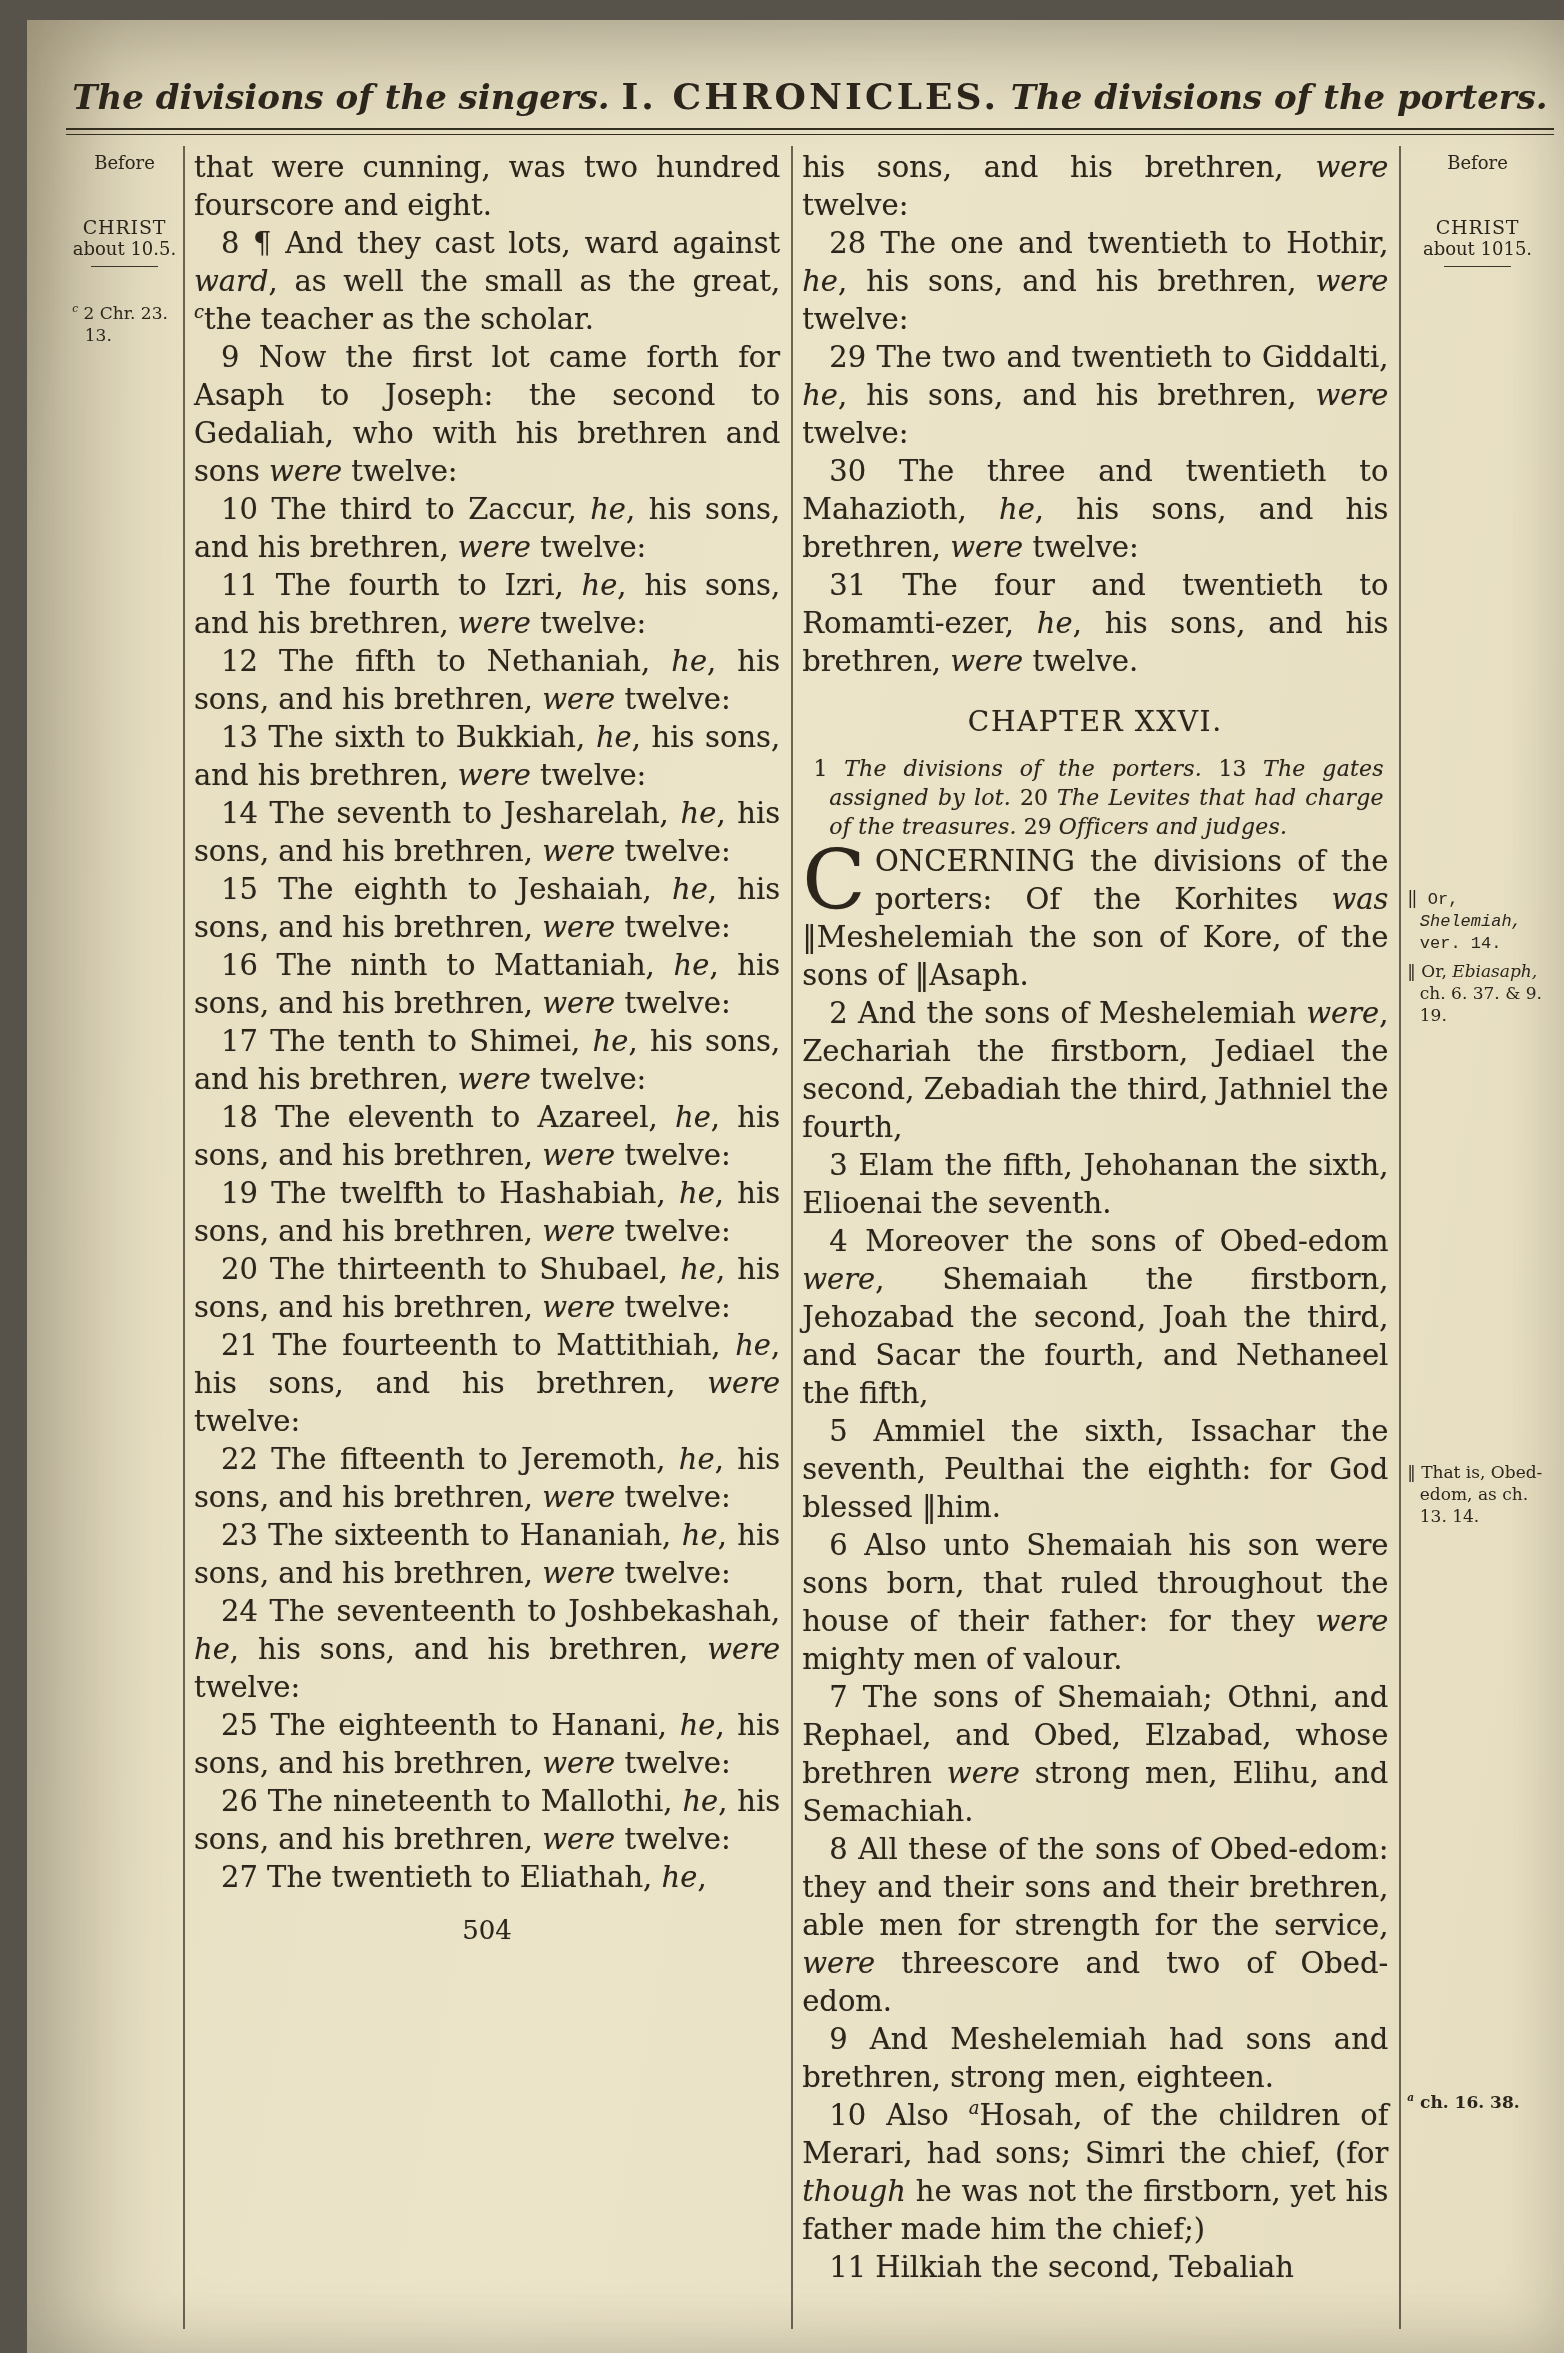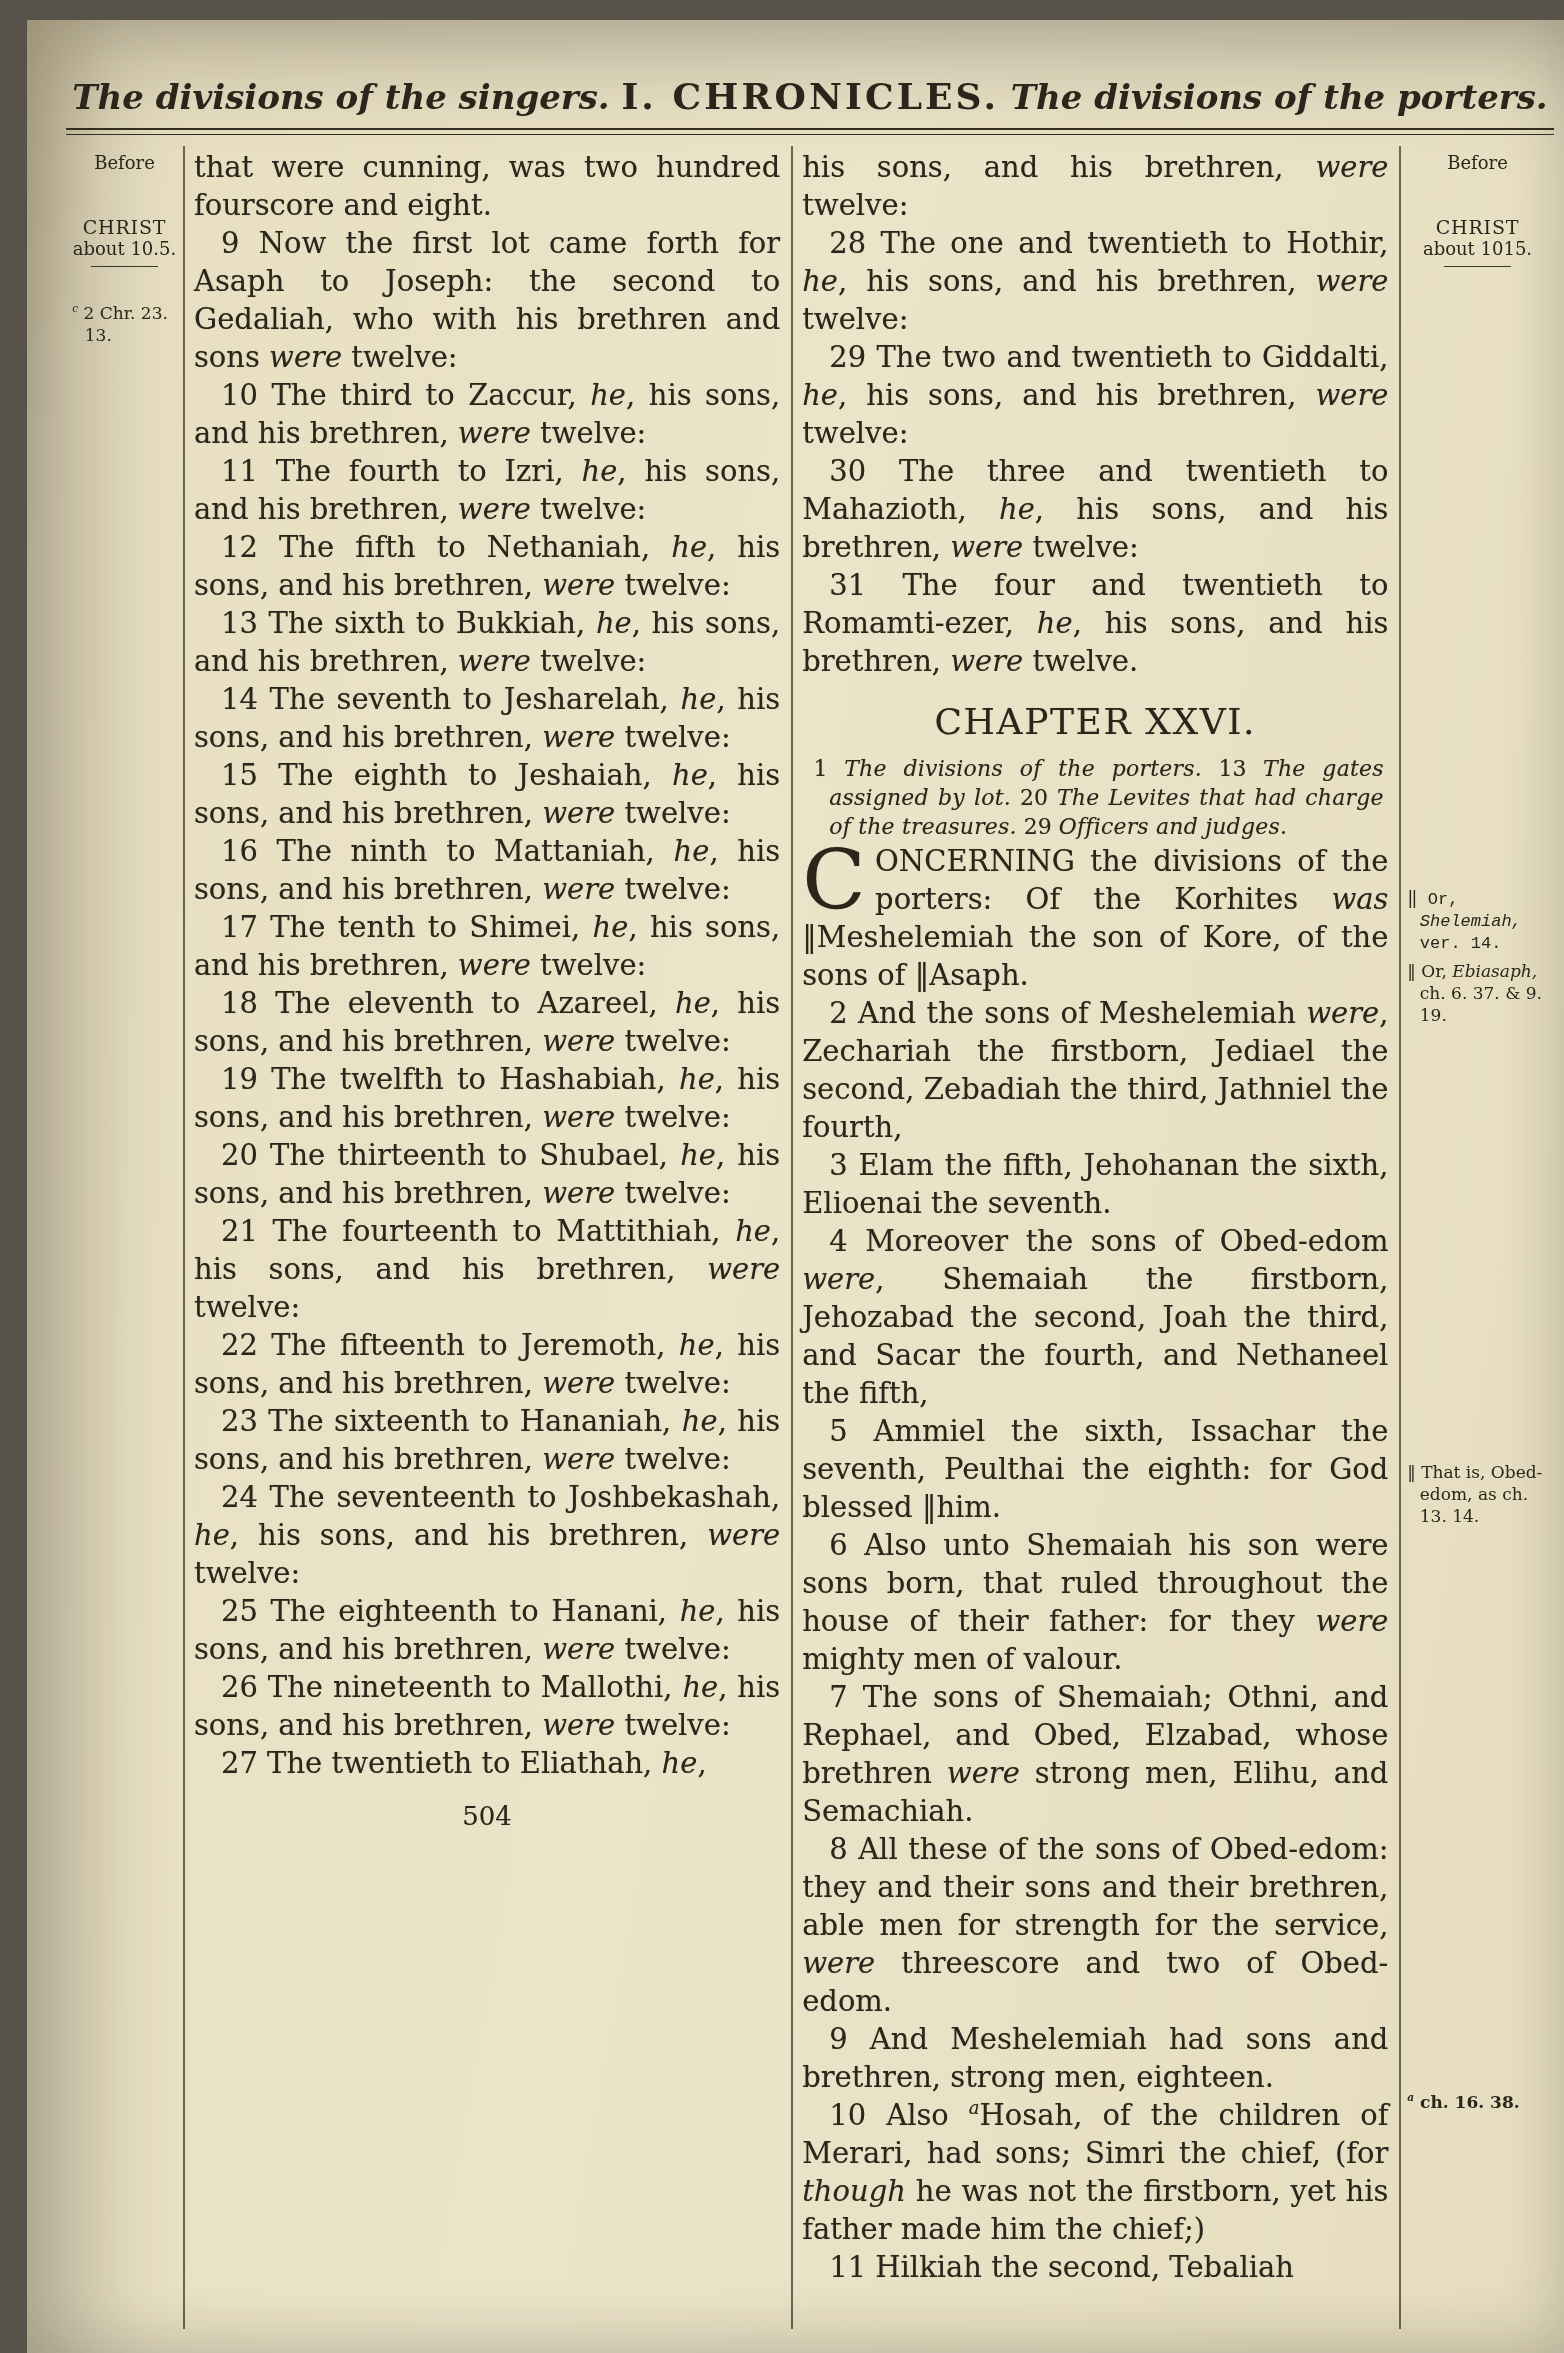--- a/index.html
+++ b/index.html
@@ -27,21 +27,21 @@
   .dating{display:flex;flex-direction:column;align-items:center;font-size:18px;line-height:21px;}
   .dating .d2{letter-spacing:0.8px;font-size:19px;margin-top:44px;}
   .drule{width:67px;border-top:1.6px solid #3c372a;margin-top:7px;}
   .mnote{position:absolute;left:6.3px;right:1.6px;font-size:17px;line-height:22px;padding-left:12.5px;text-indent:-12.5px;}
   .col{flex:1 1 0;padding:1.6px 11px 0 9.4px;font-size:29px;line-height:38px;text-align:justify;
        text-shadow:0 0 0.8px rgba(43,37,27,.35);box-sizing:border-box;}
   .verse{margin:0;text-indent:27px;}
   .verse.cont{text-indent:0;}
   .verse.first{text-indent:0;}
   sup.xref{font-size:62%;font-style:italic;line-height:0;}
-  .chapter-heading{font-weight:400;font-size:36px;letter-spacing:1.6px;text-align:center;margin:23.5px 0 12.5px;}
+  .chapter-heading{font-weight:400;font-size:28px;letter-spacing:1.6px;text-align:center;margin:23.5px 0 12.5px;}
   .summary{font-size:22px;line-height:29px;margin:0 0 1px;padding:0 4.7px 0 27px;text-indent:-15.6px;text-align:justify;}
   .summary i{letter-spacing:0.2px;}
   .dropcap{float:left;font-size:83px;line-height:66px;margin:6.3px 9.4px 0 0;}
   .pagenum{text-align:center;font-size:26px;margin-top:15px;text-indent:0;}
 </style>
 </head>
 <body>
 
 <div class="page">
 
@@ -63,20 +63,21 @@
         <span class="drule"></span>
       </div>
     <div class="mnote" style="top: 156px;"><sup class="xref">c</sup> 2 Chr. 23. 13.</div>
       </aside>
 
     <div class="vrule"></div>
 
     <section class="col">
       <div>
           <p class="verse cont">that were cunning, was two hundred fourscore and eight.</p>
+          <p class="verse">8 ¶ And they cast lots, ward against <i>ward</i>, as well the small as the great, <sup class="xref">c</sup>the teacher as the scholar.</p>
           <p class="verse">9 Now the first lot came forth for Asaph to Joseph: the second to Gedaliah, who with his brethren and sons <i>were</i> twelve:</p>
           <p class="verse">10 The third to Zaccur, <i>he</i>, his sons, and his brethren, <i>were</i> twelve:</p>
           <p class="verse">11 The fourth to Izri, <i>he</i>, his sons, and his brethren, <i>were</i> twelve:</p>
           <p class="verse">12 The fifth to Nethaniah, <i>he</i>, his sons, and his brethren, <i>were</i> twelve:</p>
           <p class="verse">13 The sixth to Bukkiah, <i>he</i>, his sons, and his brethren, <i>were</i> twelve:</p>
           <p class="verse">14 The seventh to Jesharelah, <i>he</i>, his sons, and his brethren, <i>were</i> twelve:</p>
           <p class="verse">15 The eighth to Jeshaiah, <i>he</i>, his sons, and his brethren, <i>were</i> twelve:</p>
           <p class="verse">16 The ninth to Mattaniah, <i>he</i>, his sons, and his brethren, <i>were</i> twelve:</p>
           <p class="verse">17 The tenth to Shimei, <i>he</i>, his sons, and his brethren, <i>were</i> twelve:</p>
           <p class="verse">18 The eleventh to Azareel, <i>he</i>, his sons, and his brethren, <i>were</i> twelve:</p>

